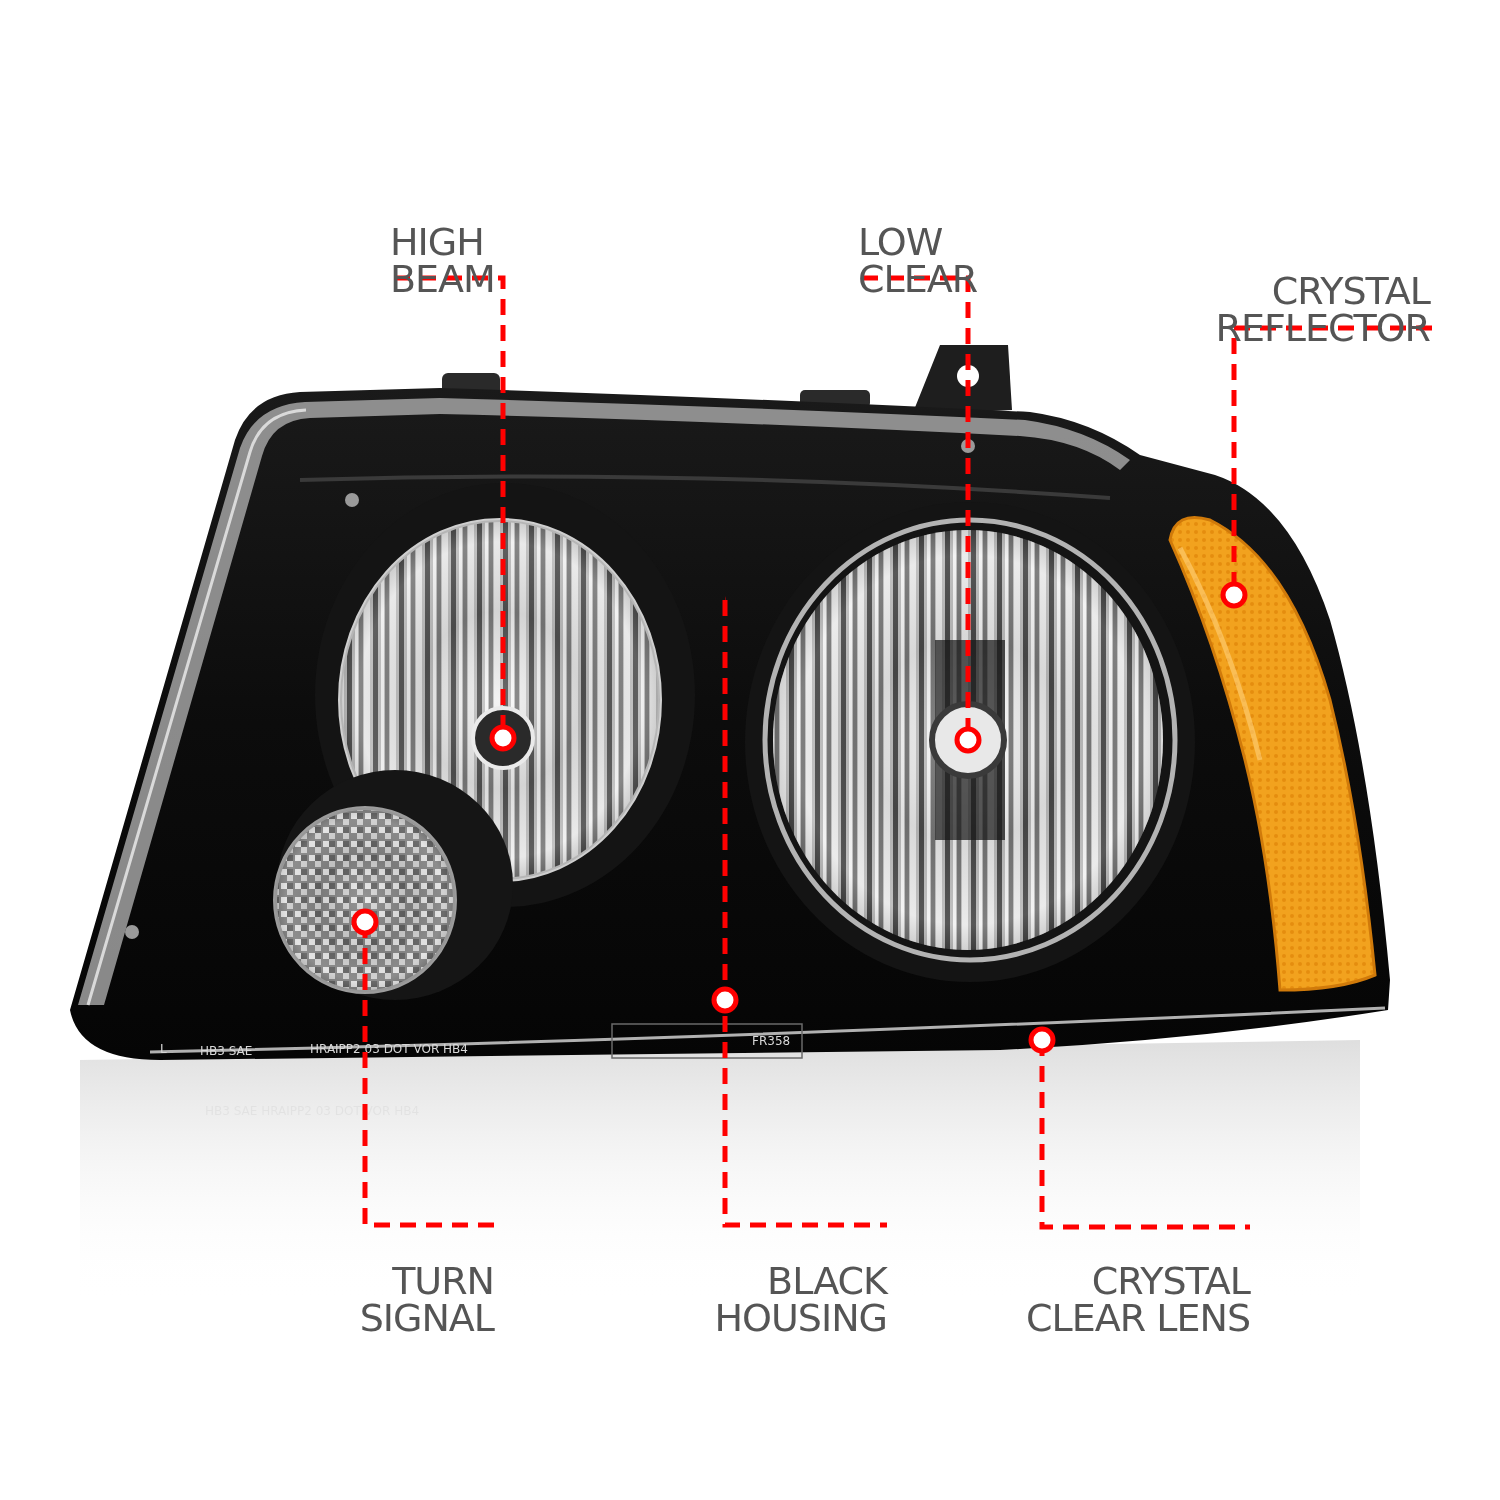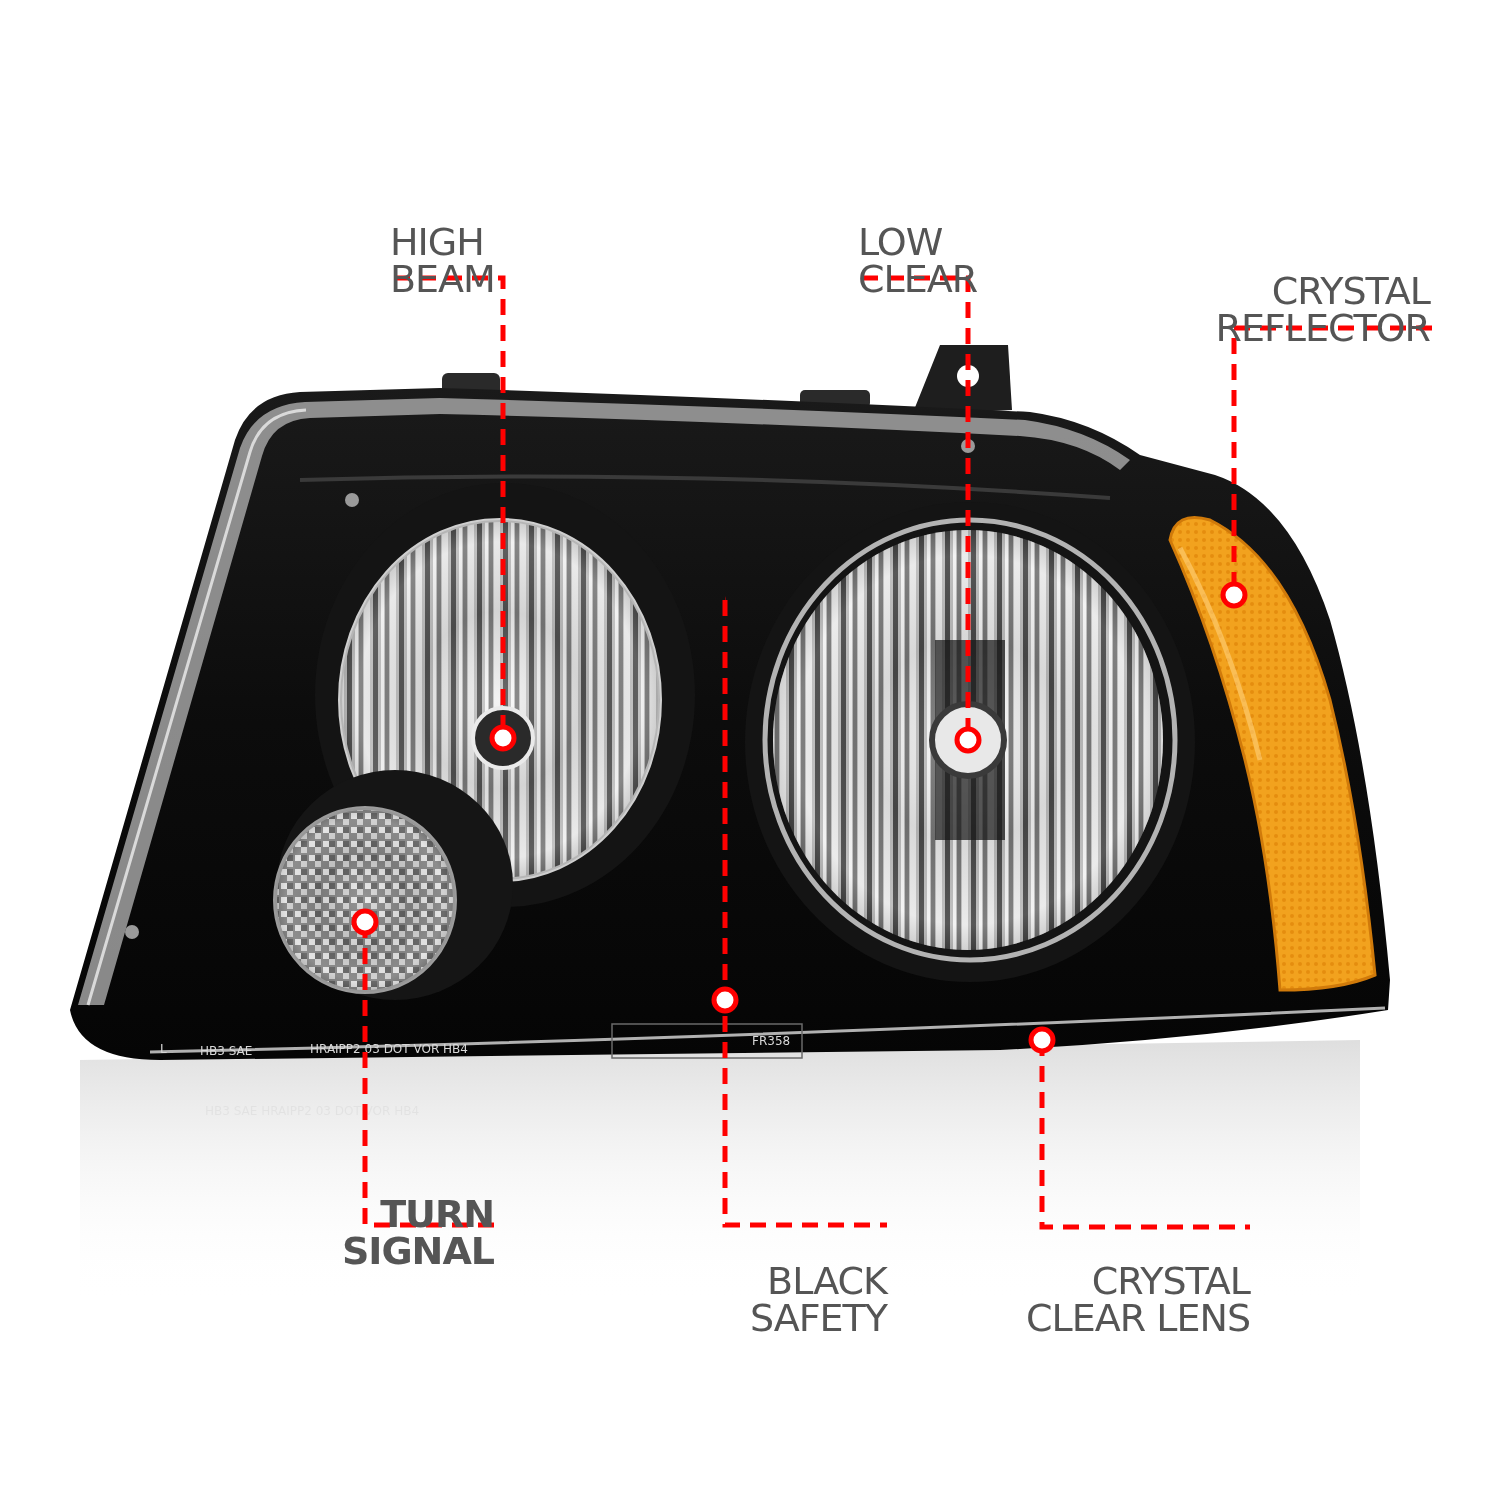--- a/index.html
+++ b/index.html
@@ -145,19 +145,19 @@
       <circle cx="1042" cy="1040" r="11"></circle>
     </g>
   </svg>
 
   <div class="callout-label lbl-left" style="left:390px; top:200px;">HIGH
 BEAM</div>
   <div class="callout-label lbl-left" style="left:858px; top:200px;">LOW
 CLEAR</div>
   <div class="callout-label lbl-right" style="right:70px; top:249px;">CRYSTAL
 REFLECTOR</div>
-  <div class="callout-label lbl-right" style="right:1006px; top:1172px;font-weight:bold;">TURN
+  <div class="callout-label lbl-right" style="right:1006px; top:1239px;">TURN
 SIGNAL</div>
   <div class="callout-label lbl-right" style="right:613px; top:1239px;">BLACK
-SAFETY</div>
+HOUSING</div>
   <div class="callout-label lbl-right" style="right:250px; top:1239px;">CRYSTAL
 CLEAR LENS</div>
 </div>
 
 </body></html>

